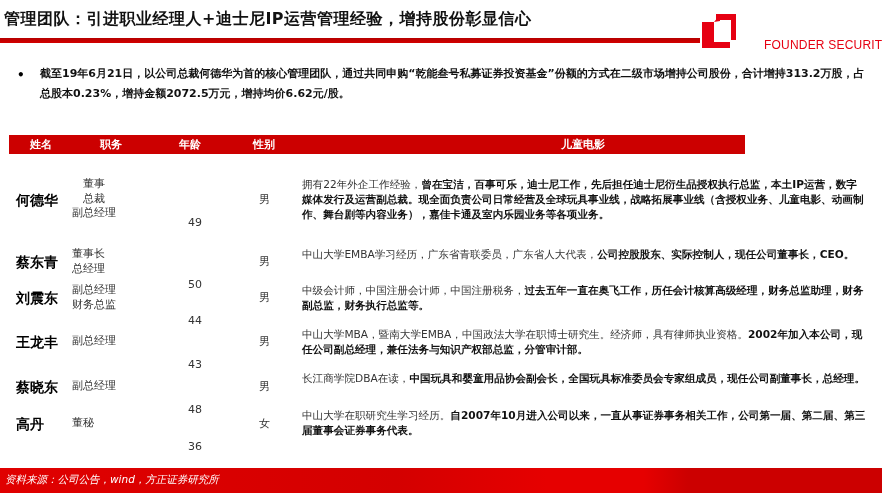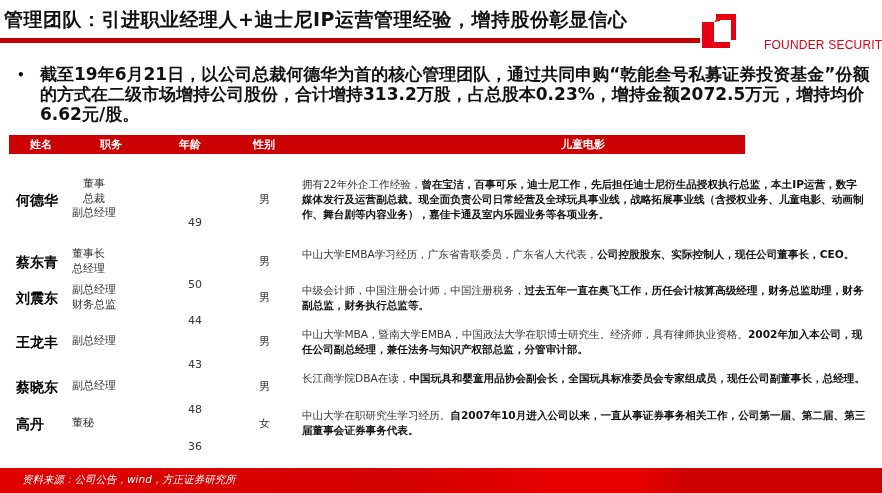--- a/index.html
+++ b/index.html
@@ -1,21 +1,21 @@
 <!DOCTYPE html>
 <html><head>
 <meta charset="utf-8">
 <style>
   * { margin: 0; padding: 0; box-sizing: border-box; }
   html, body { width: 882px; height: 493px; background: #ffffff; overflow: hidden; }
   body { position: relative; font-family: "DejaVu Sans", "Liberation Sans", sans-serif; color: #000; }
 
   .title {
     position: absolute; left: 4px; top: 6px;
-    font-size: 19px; font-weight: bold; letter-spacing: 0.5px; color: #111;
+    font-size: 16px; font-weight: bold; letter-spacing: 0.5px; color: #111;
     white-space: nowrap; line-height: 26px;
   }
   .title-rule {
     position: absolute; left: 0; top: 38px; width: 700px; height: 5px;
     background: linear-gradient(#b50000, #d40000);
   }
   .logo { position: absolute; left: 700px; top: 10px; width: 180px; height: 42px; }
   .logo-mark { position: absolute; left: 0; top: 2px; width: 38px; height: 38px; }
   .logo-cn {
     position: absolute; left: 45px; top: -1px; font-size: 23px; font-weight: bold;
@@ -23,21 +23,21 @@
   }
   .logo-en {
     position: absolute; left: 64px; top: 28px; font-size: 12px; font-weight: normal;
     color: #e60012; letter-spacing: 0.2px; white-space: nowrap;
     font-family: "Liberation Sans", sans-serif;
   }
 
   .bullet-dot { position: absolute; left: 17px; top: 68px; font-size: 12px; font-weight: bold; }
   .summary {
     position: absolute; left: 40px; top: 64px; width: 830px;
-    font-size: 17px; font-weight: bold; line-height: 20px; color: #111;
+    font-size: 11px; font-weight: bold; line-height: 20px; color: #111;
   }
 
   .table-header {
     position: absolute; left: 9px; top: 135px; width: 736px; height: 19px;
     background: #cc0000; color: #fff; font-size: 11px; font-weight: bold;
   }
   .table-header span { position: absolute; top: 2px; white-space: nowrap; }
 
   .row { position: absolute; left: 0; width: 882px; }
   .cell-name { position: absolute; left: 16px; font-size: 14px; font-weight: bold; white-space: nowrap; }
@@ -46,21 +46,21 @@
   .cell-gender { position: absolute; left: 259px; font-size: 11px; color: #333; }
   .cell-bio { position: absolute; left: 302px; width: 565px; font-size: 10.6px; line-height: 15px; color: #111; }
   .cell-bio .n { font-weight: normal; color: #333; }
   .cell-bio .b { font-weight: bold; }
 
   .footer {
     position: absolute; left: 0; top: 468px; width: 882px; height: 25px;
     background: linear-gradient(90deg, #e00000 0%, #d40000 45%, #e60000 62%, #e60000 73%, #cc0000 78%, #cc0000 100%);
   }
   .footer-text {
-    position: absolute; left: 22px; top: 5px; font-size: 10.5px; font-style: italic;
+    position: absolute; left: 5px; top: 5px; font-size: 10.5px; font-style: italic;
     color: #fff; white-space: nowrap;
   }
 </style>
 </head>
 <body>
 
 <div class="title">管理团队：引进职业经理人+迪士尼IP运营管理经验，增持股份彰显信心</div>
 <div class="title-rule"></div>
 
 <div class="logo">

